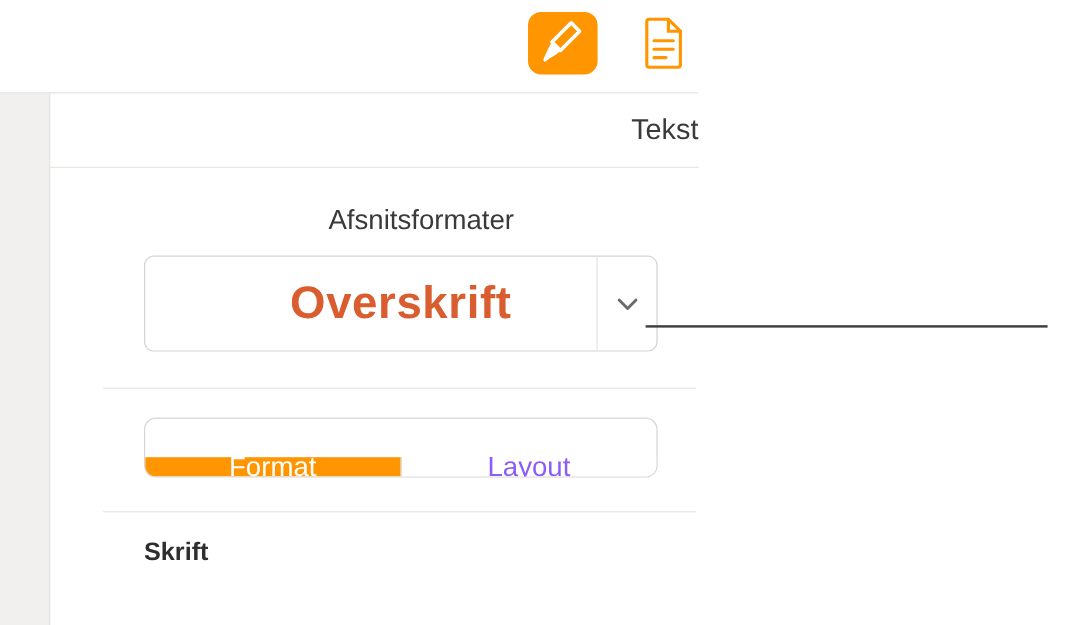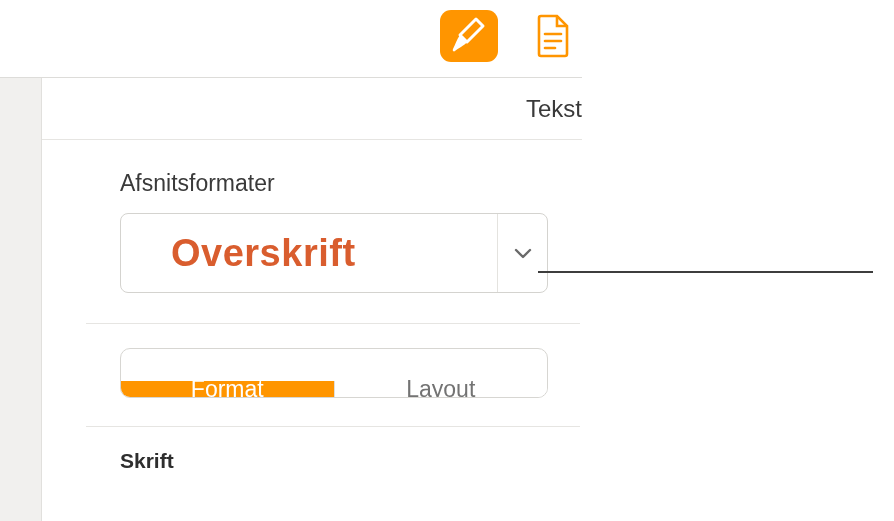--- a/index.html
+++ b/index.html
@@ -17,37 +17,37 @@
 
   .brush-svg{width:40px;height:40px;}
   .doc-svg{width:36px;height:44px;}
 
   
   .panel{position:absolute;left:42px;top:78px;width:540px;bottom:0;background:#fff;}
   .panel-inner{height:100%;}
 
   .tab-text{height:62px;border-bottom:1px solid #e6e5e2;display:flex;align-items:center;justify-content:flex-end;font-size:24px;color:#3a3a3a;font-weight:400;}
 
-  .section{padding:0 0 0 0;}
+  .section{padding:0 0 0 0;text-align:center;}
 
   .label-af{font-size:23px;color:#3a3a3a;padding:30px 0 10px 78px;font-weight:400;}
 
   .style-drop{margin:6px 0 0 78px;width:428px;height:80px;border:1px solid #d4d3cf;border-radius:8px;display:flex;align-items:center;position:relative;background:#fff;cursor:pointer;padding-left:32px;}
   .style-name{flex:1;padding-left:18px;font-size:38px;font-weight:700;color:#d95d2e;letter-spacing:0.5px;}
   .style-caret{width:50px;height:100%;border-left:1px solid #e4e3df;display:flex;align-items:center;justify-content:center;}
   .caret-svg{width:18px;height:12px;}
 
   .divider{height:1px;background:#e6e5e2;margin:30px 0 0 44px;width:494px;}
 
   .segmented{margin:24px 0 0 78px;width:428px;height:50px;border:1px solid #d7d6d2;border-radius:10px;display:flex;overflow:hidden;font-size:23px;color:#4a4a4a;}
   .seg{flex:1;display:flex;align-items:center;justify-content:center;cursor:pointer;margin-top:32px;}
   .seg.active{background:#ff9500;color:#fff;font-weight:400;}
   .seg.inactive{background:#fff;}
   .seg.inactive:not(:first-child){border-left:1px solid #e0dfdb;}
-  .seg.inactive{color:#737373;}
+  .seg.inactive{color:#8b5cf6;}
 
   .label-font{font-size:21px;font-weight:600;color:#2e2e2e;padding:0 0 0 78px;}
   .label-font-wrap{margin-top:0;}
   .divider2{height:1px;background:#e6e5e2;margin:28px 0 22px 44px;width:494px;}
 
   
   .callout{position:absolute;top:271px;left:538px;width:335px;height:2px;background:#3d3d3d;}
 
 </style>
 </head>

